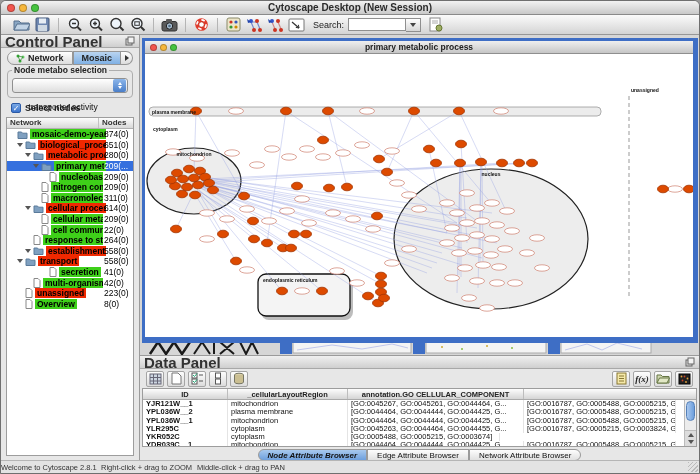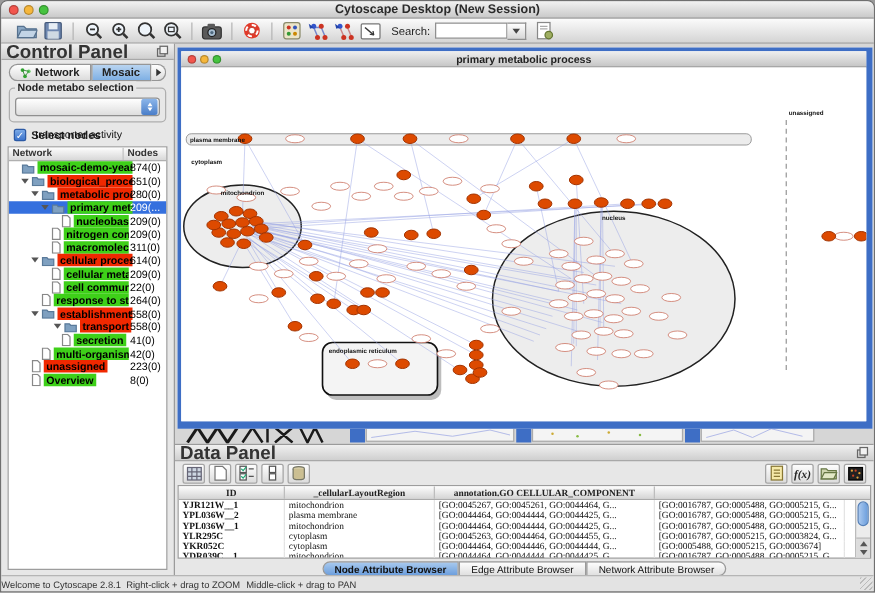--- a/index.html
+++ b/index.html
@@ -81,41 +81,41 @@
   .canvas{position:relative;width:548px;height:283px;background:#fff;}
 
   
   .dpanel{position:absolute;left:139px;top:354px;right:0;height:94px;background:#e7e7e7;
     border-top:1px solid #9b9b9b;display:flex;flex-direction:column;}
   .dp-toolbar{height:19px;display:flex;align-items:center;padding:0 6px;flex:none;gap:3px;}
   .dp-spacer{flex:1;}
   .dp-btn{width:18px;height:16px;border:1px solid #a5a5a5;border-radius:2px;background:linear-gradient(#fdfdfd,#dcdcdc);
     display:flex;align-items:center;justify-content:center;}
   .fx{font-size:9px;font-style:italic;font-weight:bold;color:#222;font-family:"Liberation Serif",serif;}
-  .dp-tablewrap{flex:1;margin:0 2px 2px 2px;border:1px solid #9d9d9d;background:#fff;position:relative;overflow:hidden;font-family:Liberation Serif, serif;}
+  .dp-tablewrap{flex:1;margin:0 2px 2px 2px;border:1px solid #9d9d9d;background:#fff;position:relative;overflow:hidden;}
   .dp-thead{display:flex;height:11px;background:linear-gradient(#fdfdfd,#d5d5d5);border-bottom:1px solid #aaa;}
   .dp-thead div{font-size:7.5px;font-weight:bold;color:#222;text-align:center;border-right:1px solid #bdbdbd;
     overflow:hidden;white-space:nowrap;line-height:11px;}
   .dp-row{display:flex;height:8.3px;align-items:flex-end;}
   .dp-row div{font-size:7.5px;color:#111;padding-left:3px;border-right:1px solid #e4e4e4;overflow:hidden;white-space:nowrap;line-height:8.3px;}
   .dp-row div.c0{font-weight:bold;}
   .c0{width:85px;flex:none;}.c1{width:120px;flex:none;}.c2{width:176px;flex:none;}.c3{width:152px;flex:none;}
   .dp-scroll{position:absolute;right:0;top:11px;bottom:0;width:12px;background:#ececec;border-left:1px solid #bbb;}
   .dp-thumb{position:absolute;top:1px;left:1px;width:9px;height:20px;border-radius:5px;
     background:linear-gradient(90deg,#a9c8ef,#6d9fdd);border:1px solid #5580b8;}
   .dp-sarrows{position:absolute;bottom:0;left:0;width:12px;height:16px;background:#dcdcdc;border-top:1px solid #bbb;
     display:flex;flex-direction:column;align-items:center;justify-content:space-around;}
 
   
   .btabs{position:absolute;left:139px;right:0;top:448px;height:13px;background:#e7e7e7;display:flex;justify-content:center;gap:0;}
   .btab{height:12px;line-height:11px;font-size:8px;color:#111;border:1px solid #9a9a9a;background:linear-gradient(#fdfdfd,#e0e0e0);
     padding:0 9px;}
   .btab.first{border-radius:6px 0 0 6px;}
   .btab.last{border-radius:0 6px 6px 0;}
-  .btab.sel{background:linear-gradient(#a8c9ee,#6d9fdd);font-weight:bold;}
+  .btab.sel{background:linear-gradient(#a8c9ee,#6d9fdd);font-weight:bold;font-style:italic;}
   .statusbar{position:absolute;left:0;right:0;bottom:0;height:13px;background:#e3e3e3;border-top:1px solid #b5b5b5;}
   .statusbar span{position:absolute;top:2px;font-size:7.5px;color:#333;}
   .st0{left:0;}.st1{left:100px;}.st2{left:196px;}
   .grip{position:absolute;right:1px;bottom:1px;width:10px;height:10px;
     background:repeating-linear-gradient(135deg,#bbb 0 1px,transparent 1px 3px);}
 </style>
 </head>
 <body>
 
 <div id="app">
@@ -400,21 +400,21 @@
           <div class="trow" style="padding-left: 18px;">
             <span class="arr"></span>
             <span class="ticon">
               <svg width="11" height="9">
                 <path d="M1 8.5 V2 h3.5 l1 1.2 h4.5 v5.3 z" fill="#7fa0c0" stroke="#5a7a9a"></path>
               </svg>
             </span>
             <span class="hl" style="background: rgb(240, 40, 0); max-width: 60px;">establishment of lo</span>
             <span class="val">558(0)</span>
           </div>
-          <div class="trow" style="padding-left: 36px;">
+          <div class="trow" style="padding-left: 10px;">
             <span class="arr"></span>
             <span class="ticon">
               <svg width="11" height="9">
                 <path d="M1 8.5 V2 h3.5 l1 1.2 h4.5 v5.3 z" fill="#7fa0c0" stroke="#5a7a9a"></path>
               </svg>
             </span>
             <span class="hl" style="background: rgb(240, 40, 0); max-width: 52px;">transport</span>
             <span class="val">558(0)</span>
           </div>
           <div class="trow" style="padding-left: 34px;">
@@ -774,21 +774,20 @@
           </div>
           <div class="dp-row">
             <div class="c0">YLR295C</div>
             <div class="c1">cytoplasm</div>
             <div class="c2">[GO:0045263, GO:0044464, GO:0044455, G...</div>
             <div class="c3">[GO:0016787, GO:0005215, GO:0003824, G...</div>
           </div>
           <div class="dp-row">
             <div class="c0">YKR052C</div>
             <div class="c1">cytoplasm</div>
-            <div class="c2">[GO:0044464, GO:0044446, GO:0044444, G...</div>
             <div class="c3">[GO:0005488, GO:0005215, GO:0003674]</div>
           </div>
           <div class="dp-row">
             <div class="c0">YDR039C__1</div>
             <div class="c1">mitochondrion</div>
             <div class="c2">[GO:0044464, GO:0044444, GO:0044425, G...</div>
             <div class="c3">[GO:0016787, GO:0005488, GO:0005215, G...</div>
           </div>
         </div>
       <div class="dp-scroll">

